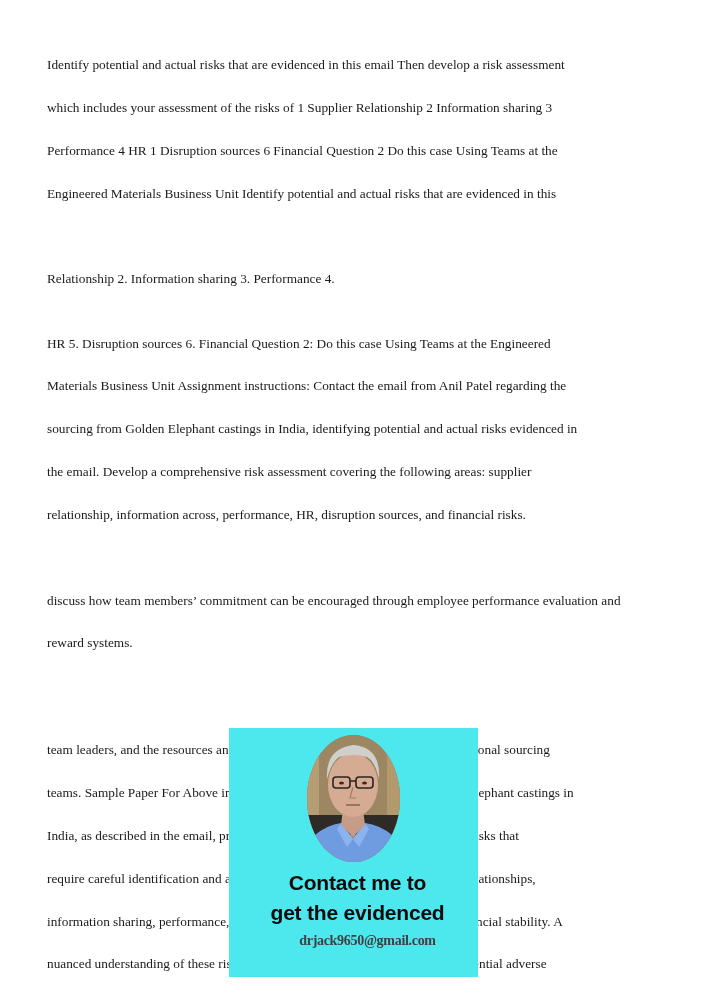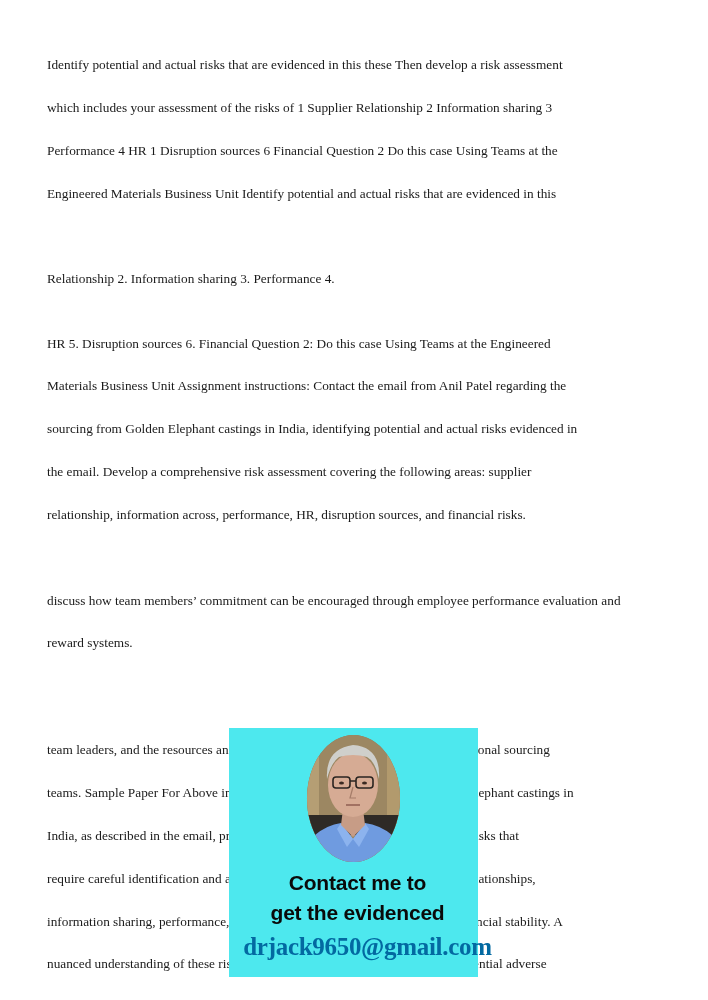--- a/index.html
+++ b/index.html
@@ -61,31 +61,31 @@
       letter-spacing: -0.2px;
     }
     .promo-email {
       position: absolute;
       left: 0;
       top: 205px;
       width: 277px;
       text-align: center;
       font-family: "Liberation Serif", "DejaVu Serif", serif;
       font-weight: bold;
-      font-size: 25px;
-      color: #0369a1;
+      font-size: 14px;
+      color: #404040;
       letter-spacing: -0.3px;
     }
   </style>
 </head>
 <body>
 
 <div class="page">
   <p class="para">
-    <span>Identify potential and actual risks that are evidenced in this these Then develop a risk assessment</span><br>
+    <span>Identify potential and actual risks that are evidenced in this email Then develop a risk assessment</span><br>
     <span>which includes your assessment of the risks of 1 Supplier Relationship 2 Information sharing 3</span><br>
     <span>Performance 4 HR 1 Disruption sources 6 Financial Question 2 Do this case Using Teams at the</span><br>
     <span>Engineered Materials Business Unit Identify potential and actual risks that are evidenced in this</span><br>
     <br>
     <span>Relationship 2. Information sharing 3. Performance 4.</span>
   </p>
   <p class="para">
     <span>HR 5. Disruption sources 6. Financial Question 2: Do this case Using Teams at the Engineered</span><br>
     <span>Materials Business Unit Assignment instructions: Contact the email from Anil Patel regarding the</span><br>
     <span>sourcing from Golden Elephant castings in India, identifying potential and actual risks evidenced in</span><br>

